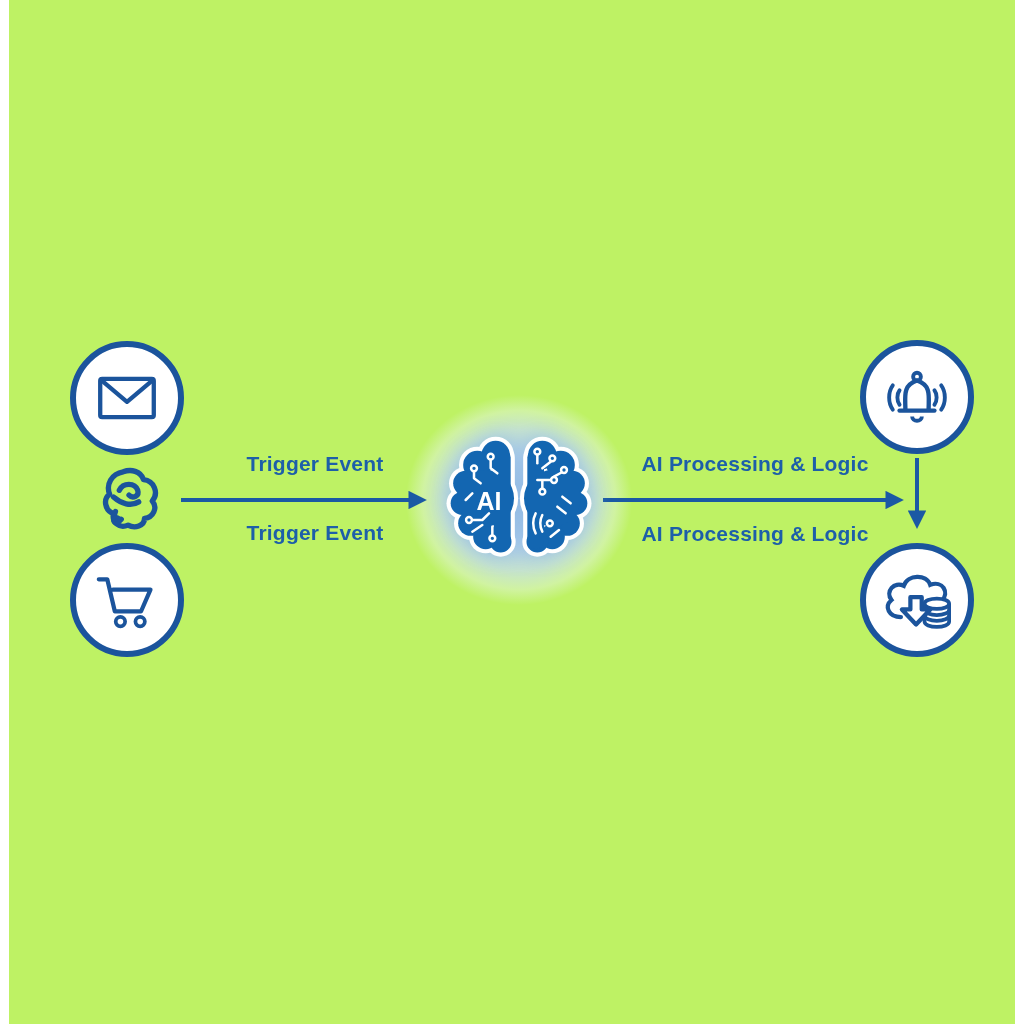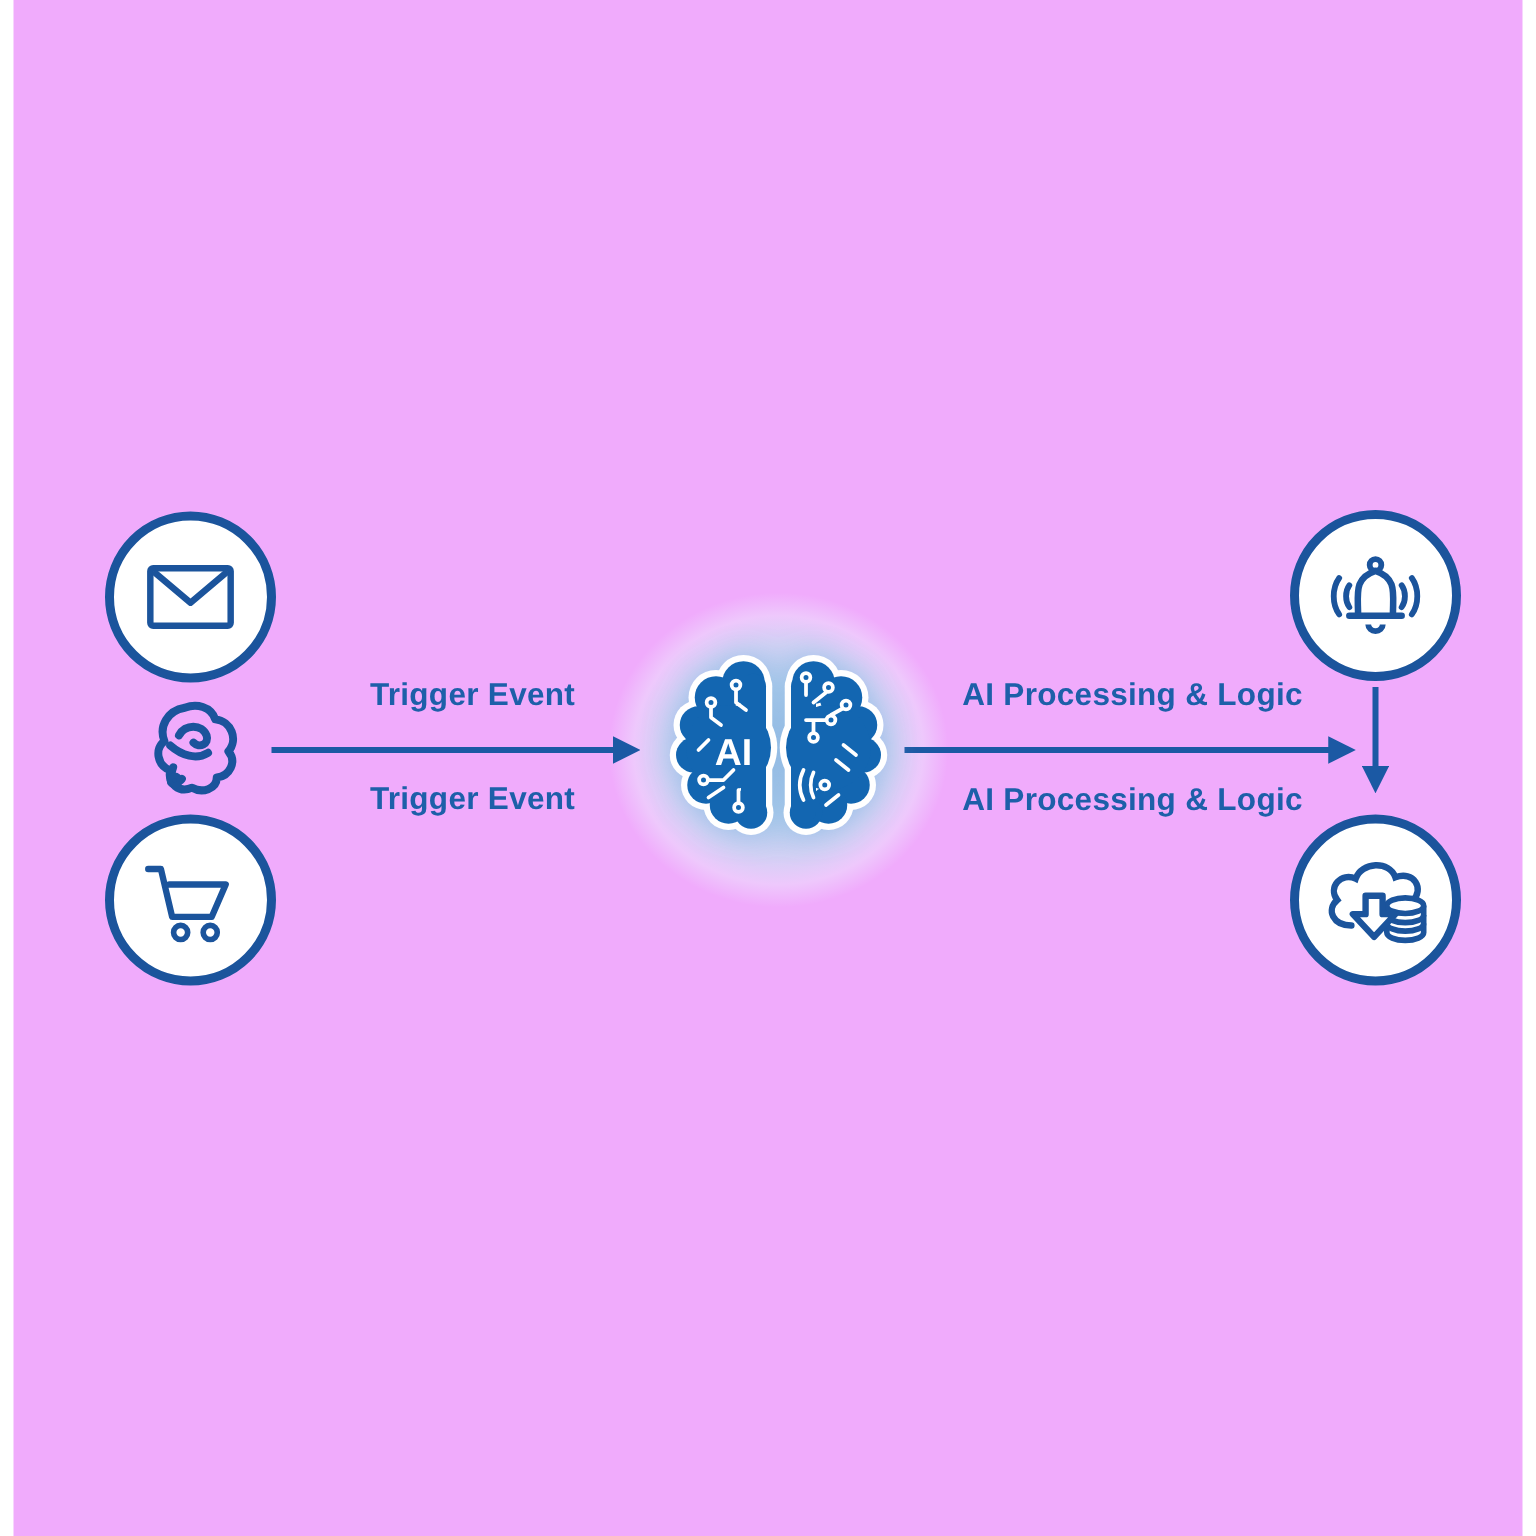--- a/index.html
+++ b/index.html
@@ -1,18 +1,18 @@
 <!DOCTYPE html>
 <html><head>
 <meta charset="utf-8">
 <style>
   html,body{margin:0;padding:0;background:#ffffff;}
   #canvas{
     position:relative;width:1006px;height:1024px;margin:0 auto;
-    background:#f0abfc;overflow:hidden;
+    background:#bef264;overflow:hidden;
     font-family:"Liberation Sans",sans-serif;
   }
   .circle{
     position:absolute;width:114px;height:114px;border-radius:50%;
     border:6px solid #1b549c;box-sizing:border-box;
     display:flex;align-items:center;justify-content:center;background:#fff;
   }
   .flow-label{
     position:absolute;color:#1d5fa9;font-size:21px;font-weight:bold;
     text-align:center;white-space:nowrap;letter-spacing:.2px;

